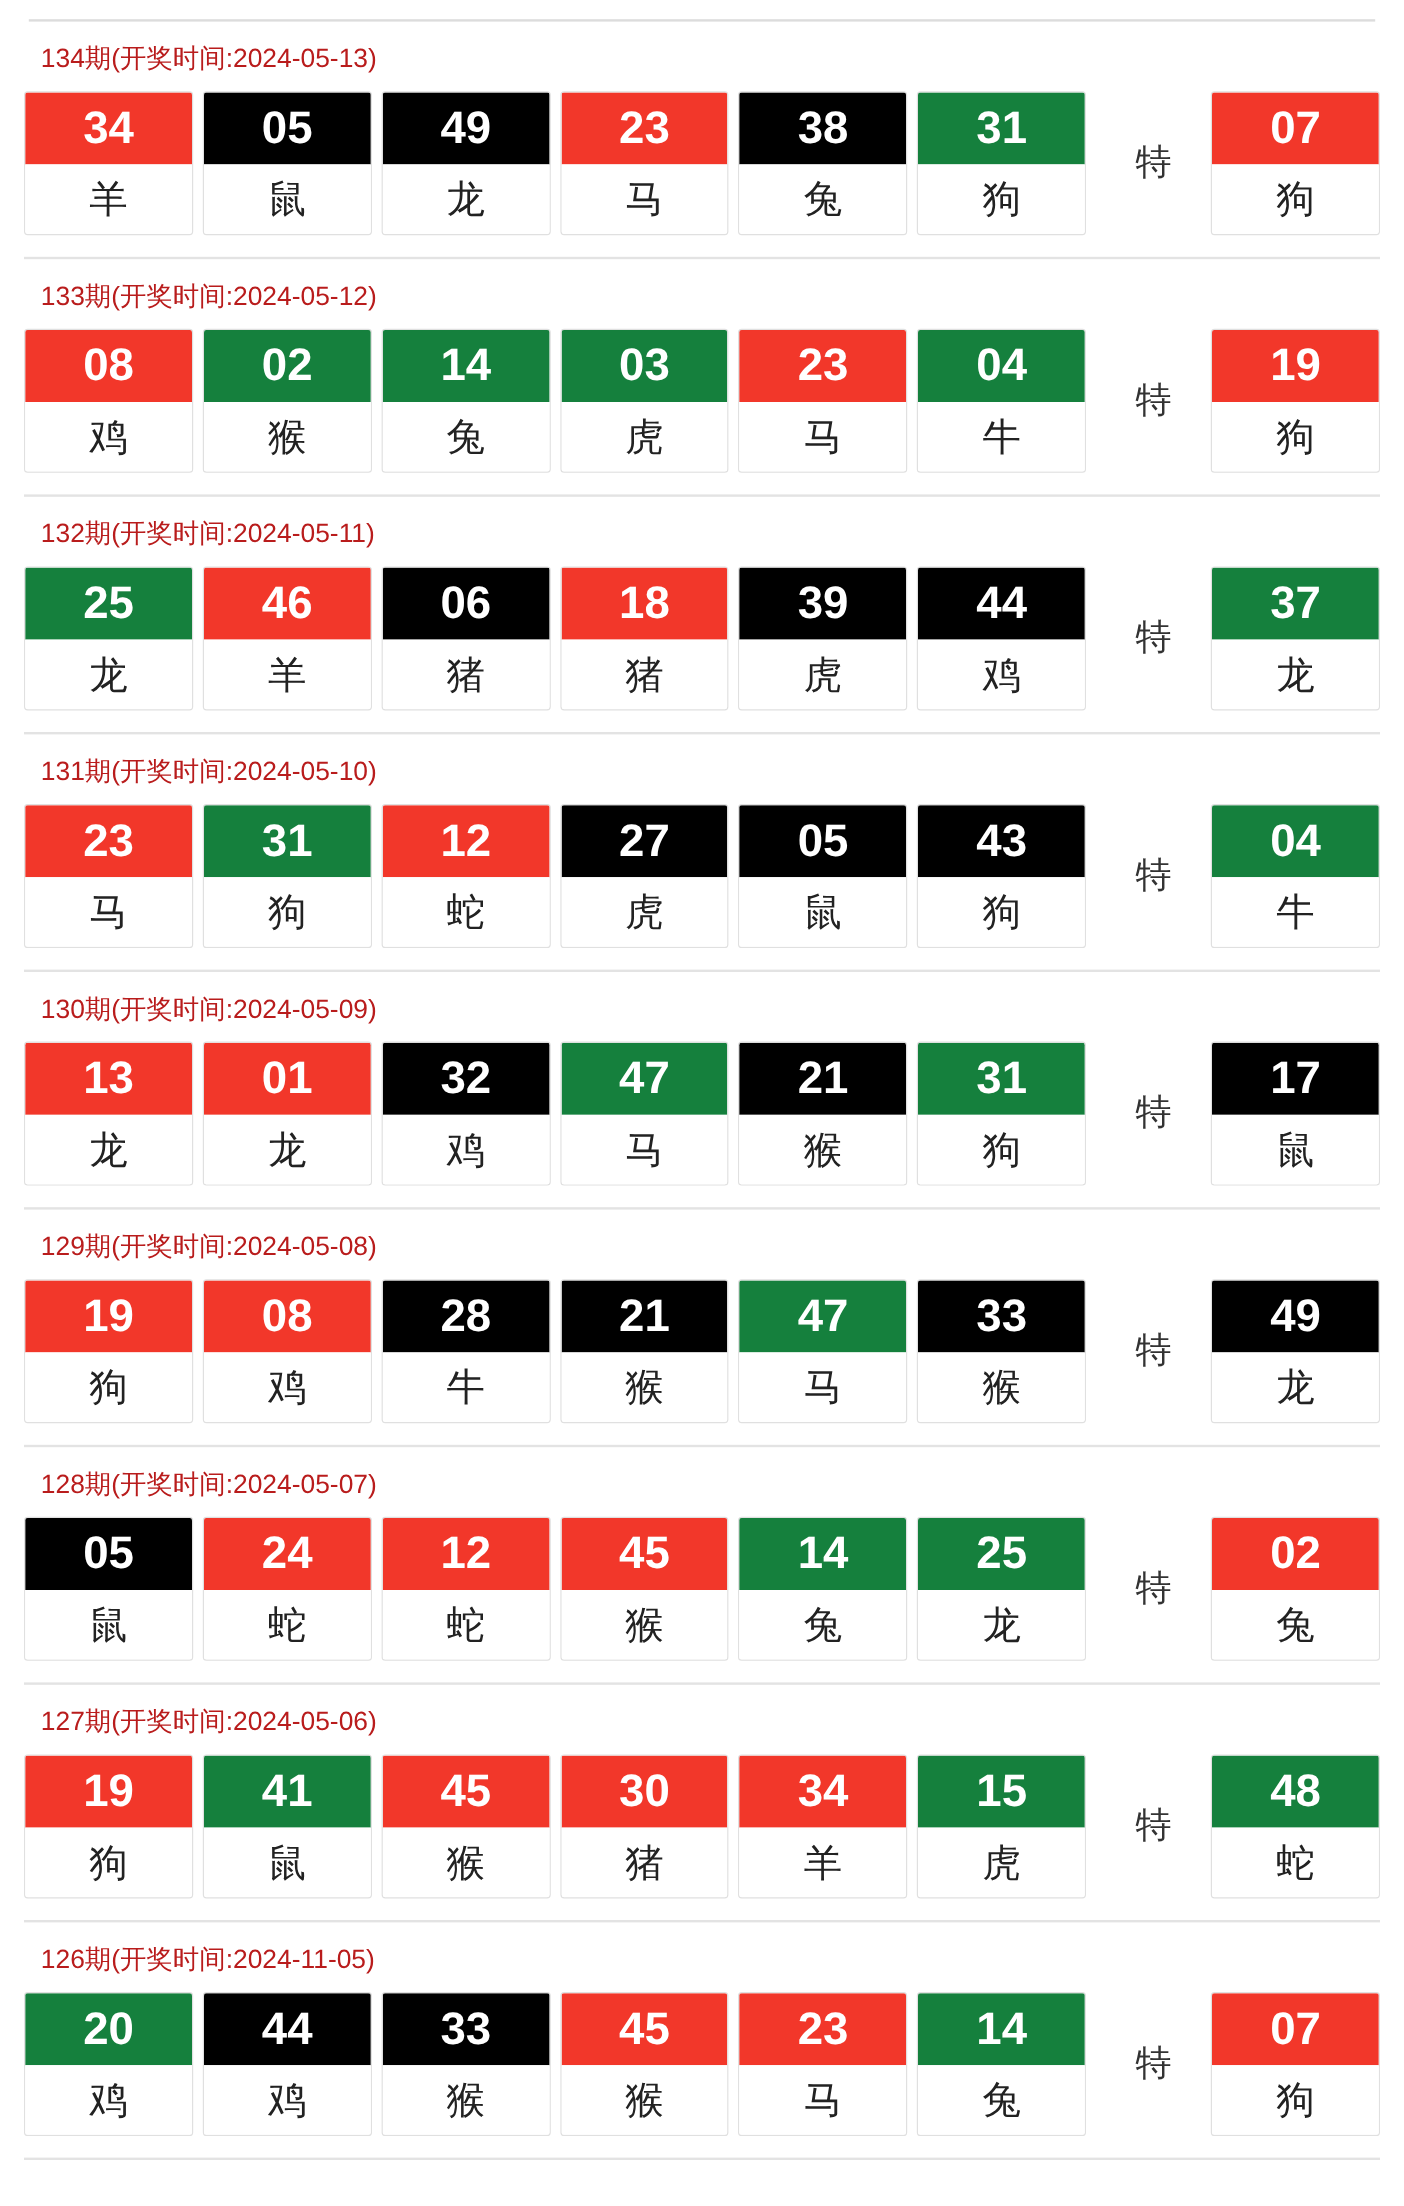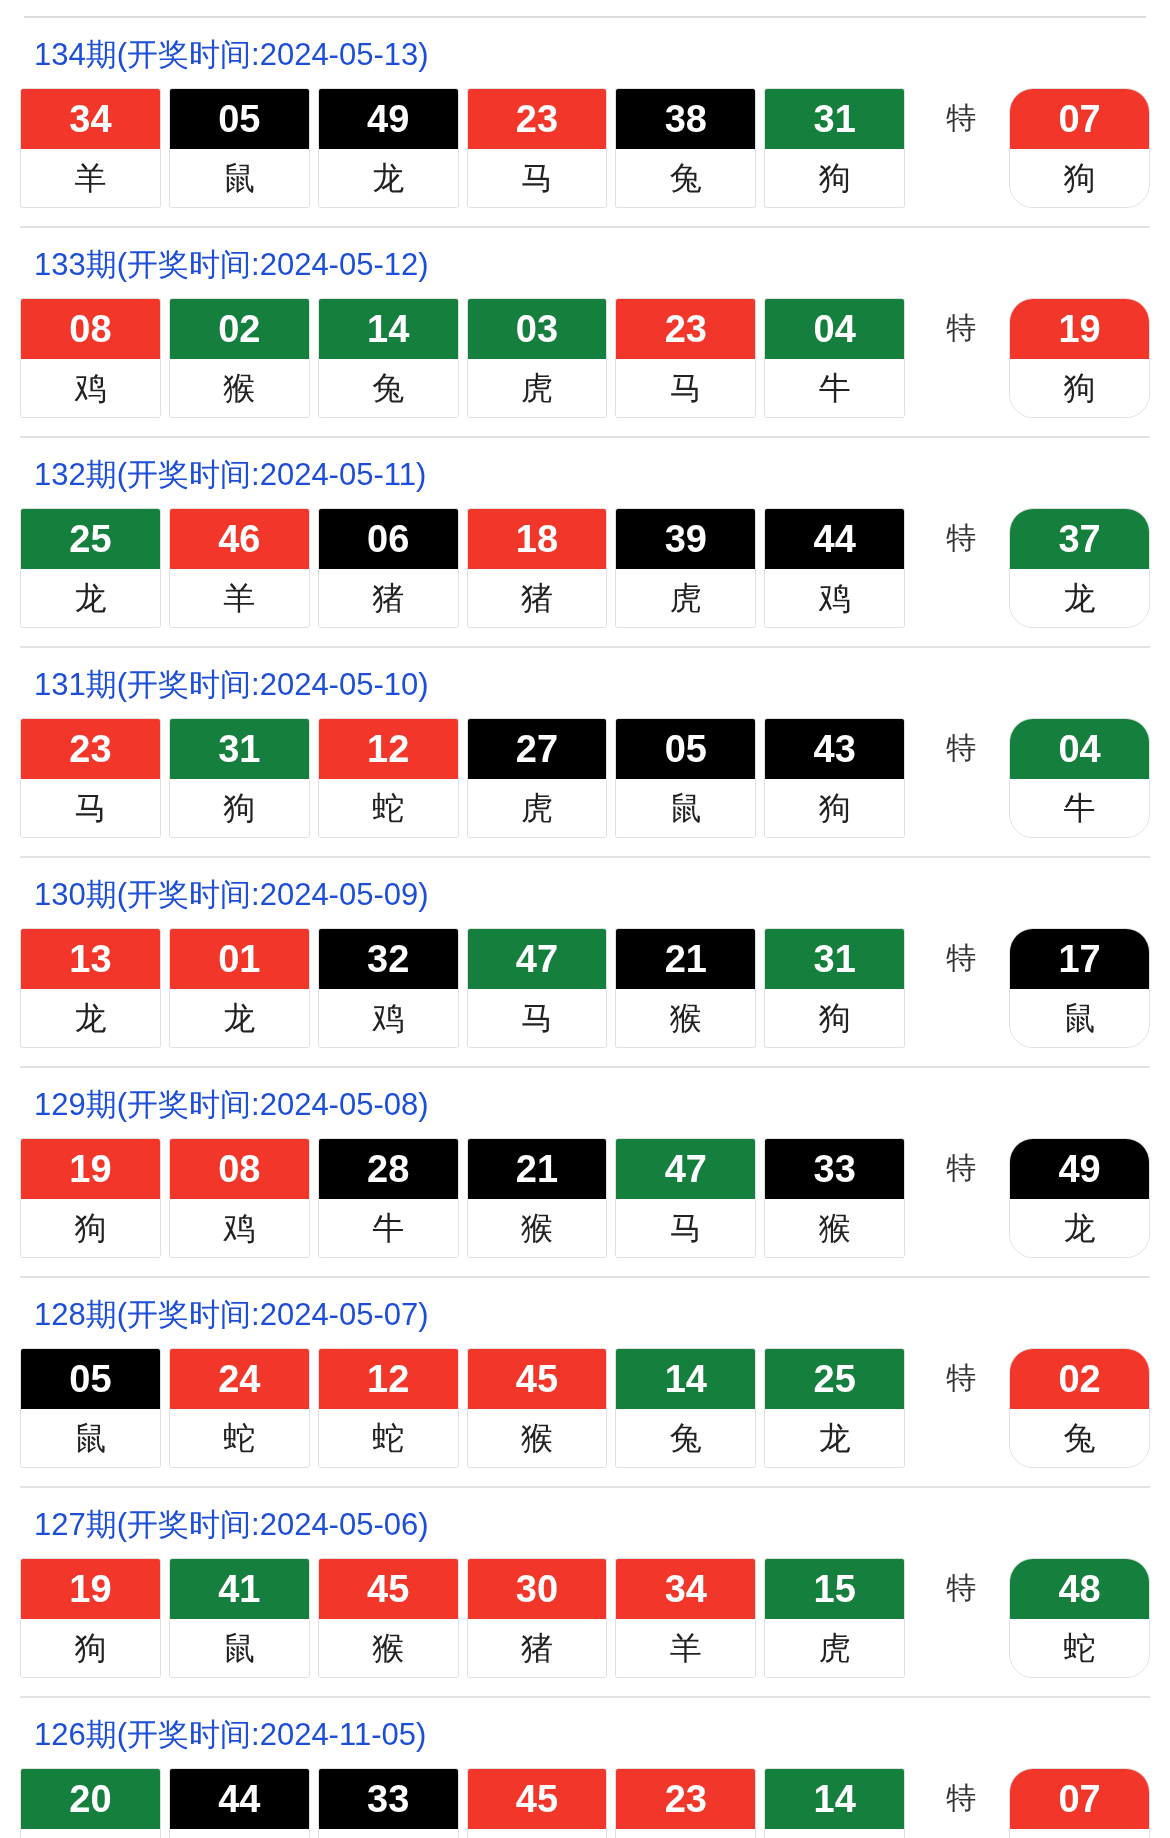--- a/index.html
+++ b/index.html
@@ -21,29 +21,29 @@
     height: 16px;
     background: #ffffff;
     border-bottom: 2px solid #dcdcdc;
     margin: 0 4px;
   }
   .draw-block {
     border-bottom: 2px solid #e3e3e3;
     padding: 0;
   }
   .draw-header {
-    font-size: 31px;
-    color: #1d4ed8;
+    font-size: 22px;
+    color: #b91c1c;
     padding: 16px 0 12px 14px;
     letter-spacing: 0px;
     white-space: nowrap;
   }
   .balls-row {
     display: flex;
-    align-items: flex-start;
+    align-items: center;
     padding: 0 0 18px 0;
   }
   .ball-cell {
     width: 140px;
     margin-right: 8px;
     display: flex;
     flex-direction: column;
     align-items: stretch;
     border: 1px solid #e0e0e0;
     border-radius: 3px;
@@ -72,21 +72,20 @@
   .special-label {
     width: 96px;
     text-align: center;
     font-size: 30px;
     color: #333333;
     line-height: 60px;
     flex: 0 0 auto;
   }
   .special-cell {
     margin-right: 0;
-    border-radius: 24px;
   }
 </style>
 </head>
 <body>
 
 <div class="page">
   <div class="top-strip"></div>
   <div id="draw-list">
       <div class="draw-block">
         <div class="draw-header">134期(开奖时间:2024-05-13)</div>

